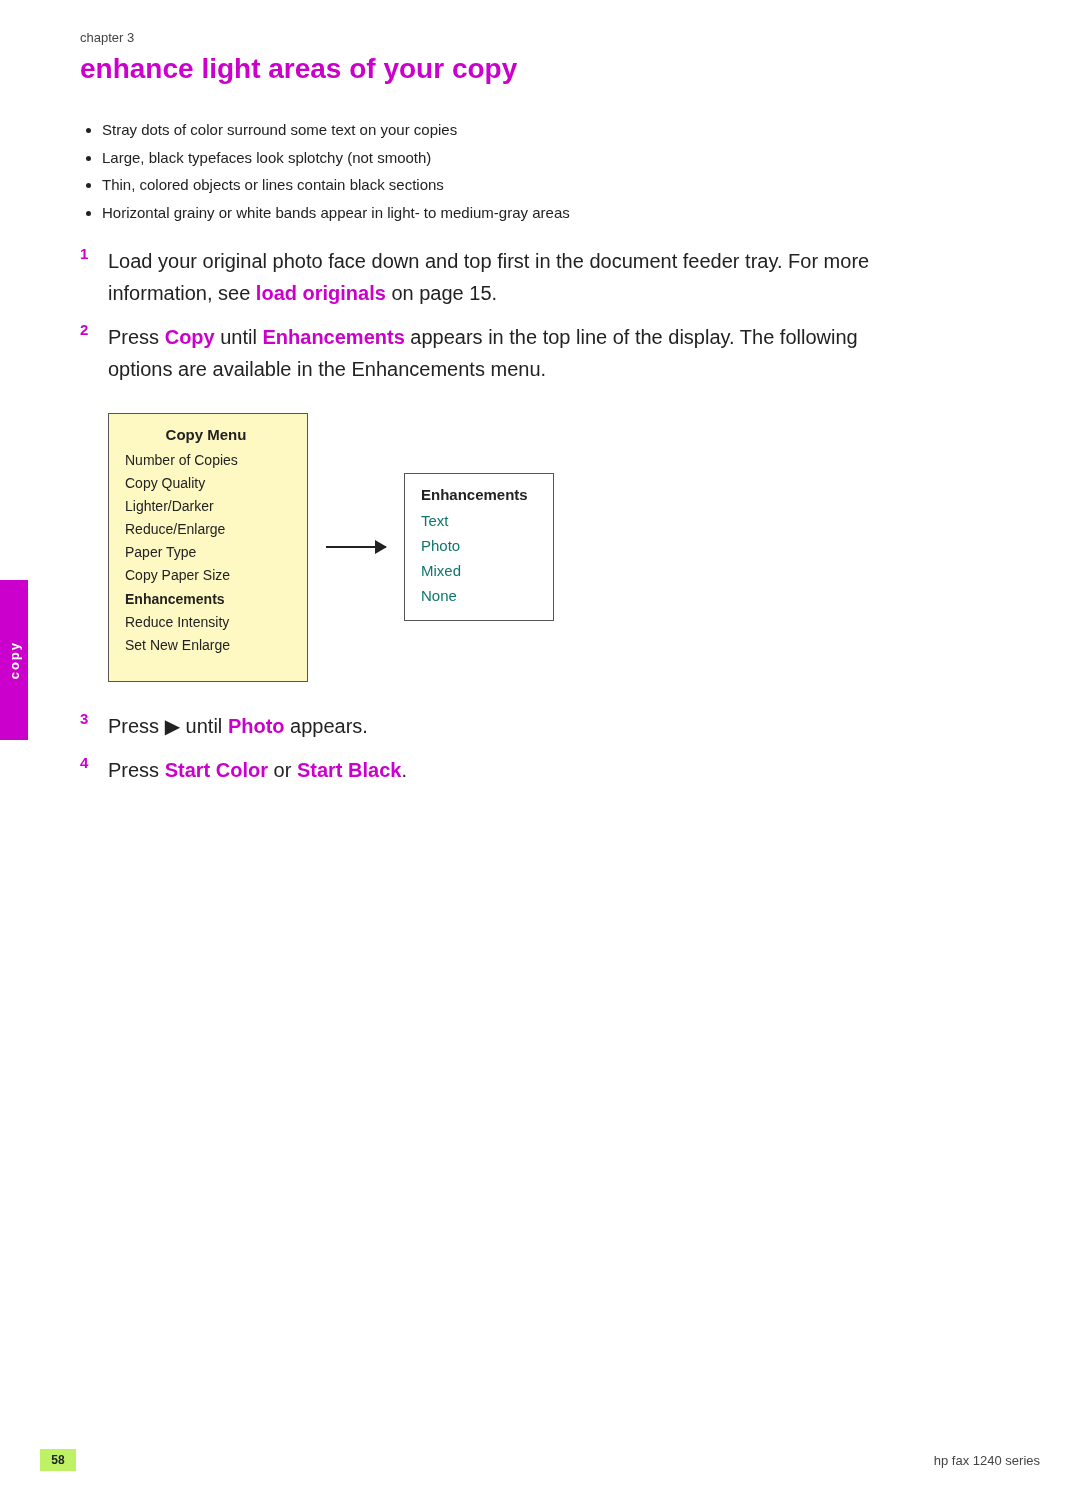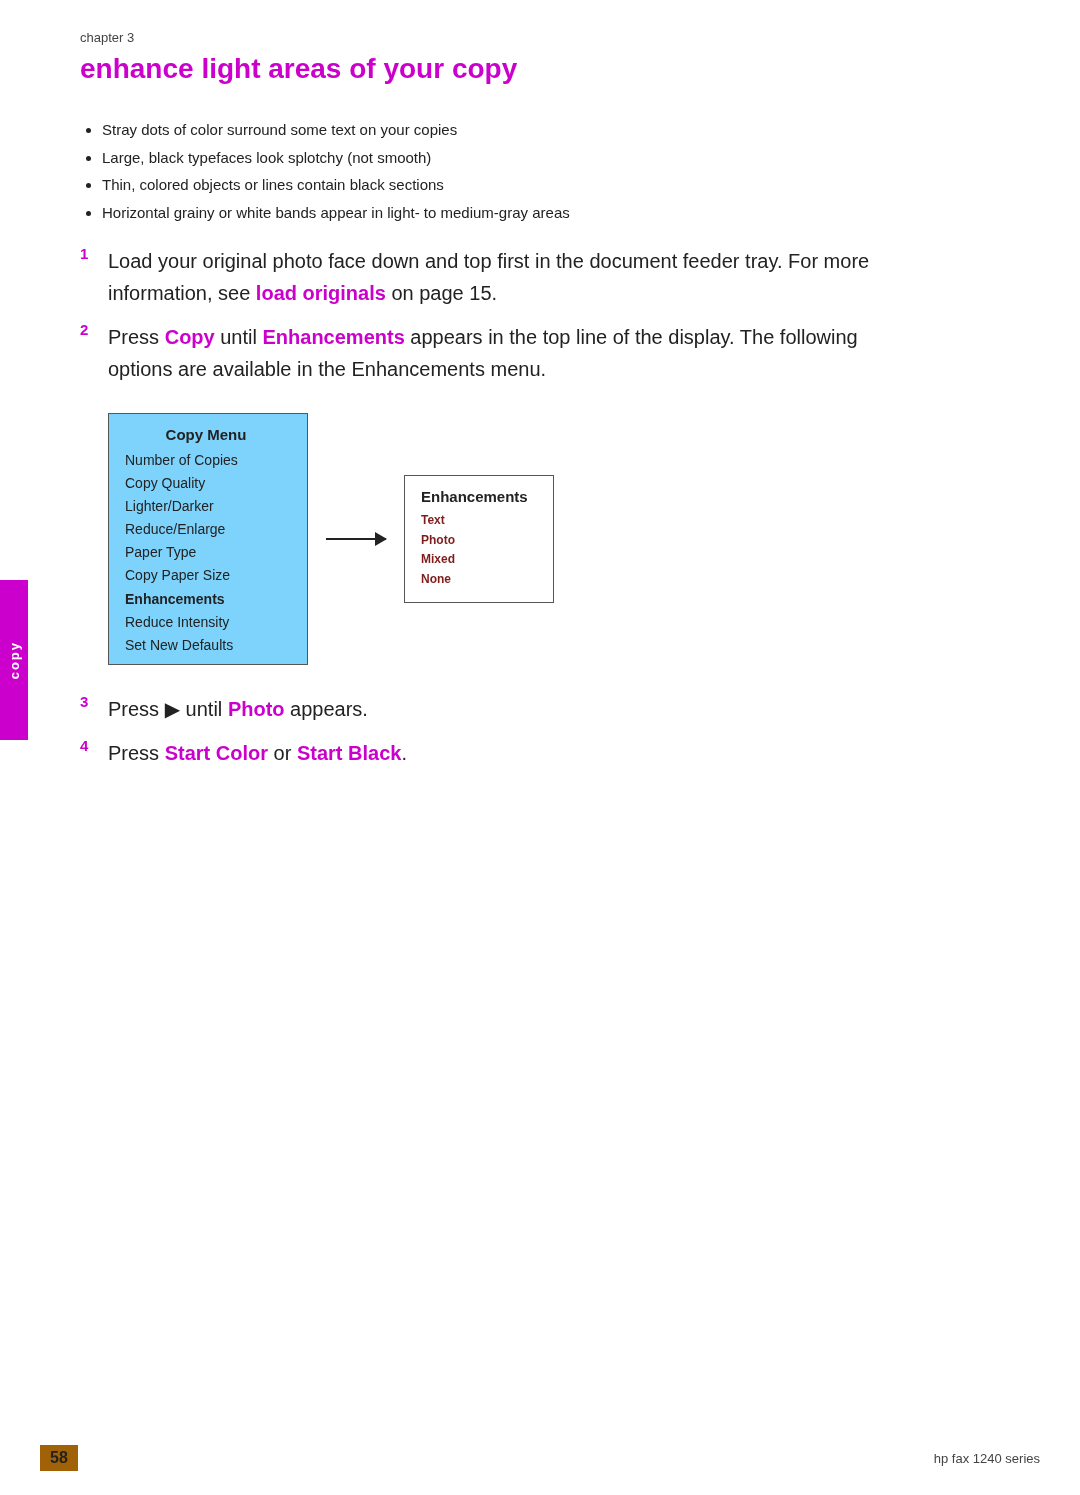--- a/index.html
+++ b/index.html
@@ -123,23 +123,23 @@
     .diagram-area {
       display: flex;
       align-items: center;
       margin: 28px 0 28px 28px;
       gap: 0;
     }
 
     
     .copy-menu-box {
       border: 1.5px solid #555;
-      padding: 12px 20px 7px 16px;
+      padding: 12px 20px 24px 16px;
       min-width: 200px;
-      background: #7dd3fc;
+      background: #fef9c3;
     }
 
     .copy-menu-title {
       font-weight: bold;
       font-size: 15px;
       text-align: center;
       margin-bottom: 6px;
     }
 
     .copy-menu-item {
@@ -184,41 +184,40 @@
       background: #fff;
     }
 
     .enhancements-title {
       font-weight: bold;
       font-size: 15px;
       margin-bottom: 6px;
     }
 
     .enhancements-item {
-      font-size: 12px;
+      font-size: 15px;
       line-height: 1.65;
-      color: #7f1d1d;
-      font-weight: bold;
+      color: #0f766e;
     }
 
     
     .footer {
       position: absolute;
       bottom: 24px;
       left: 0;
       right: 0;
       display: flex;
       align-items: center;
       padding: 0 40px;
     }
 
     .footer-page {
-      background: #a16207;
+      background: #bef264;
       padding: 4px 10px;
-      font-size: 16px;
+      font-size: 12px;
       font-weight: bold;
       color: #222;
       min-width: 36px;
       text-align: center;
     }
 
     .footer-brand {
       margin-left: auto;
       font-size: 13px;
       color: #444;
@@ -268,21 +267,21 @@
         <div class="copy-menu-box">
           <div class="copy-menu-title">Copy Menu</div>
           <div class="copy-menu-item">Number of Copies</div>
           <div class="copy-menu-item">Copy Quality</div>
           <div class="copy-menu-item">Lighter/Darker</div>
           <div class="copy-menu-item">Reduce/Enlarge</div>
           <div class="copy-menu-item">Paper Type</div>
           <div class="copy-menu-item">Copy Paper Size</div>
           <div class="copy-menu-item bold">Enhancements</div>
           <div class="copy-menu-item">Reduce Intensity</div>
-          <div class="copy-menu-item">Set New Defaults</div>
+          <div class="copy-menu-item">Set New Enlarge</div>
         </div>
 
         <div class="arrow-container">
           <div class="arrow-line"></div>
         </div>
 
         <div class="enhancements-box">
           <div class="enhancements-title">Enhancements</div>
           <div class="enhancements-item">Text</div>
           <div class="enhancements-item">Photo</div>

